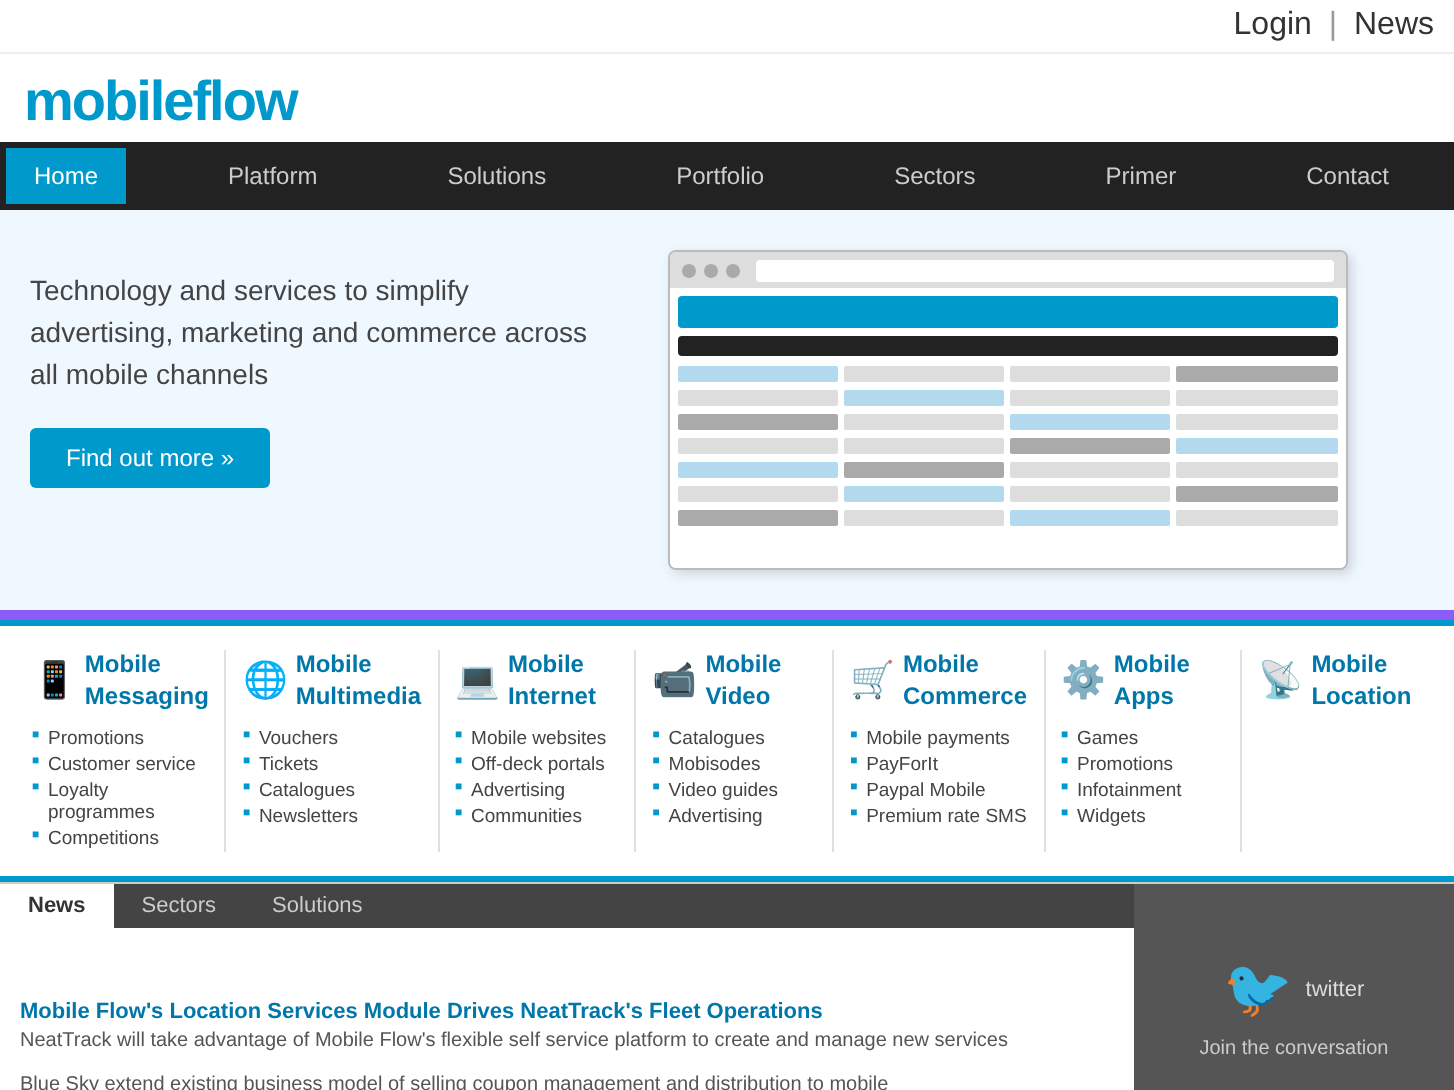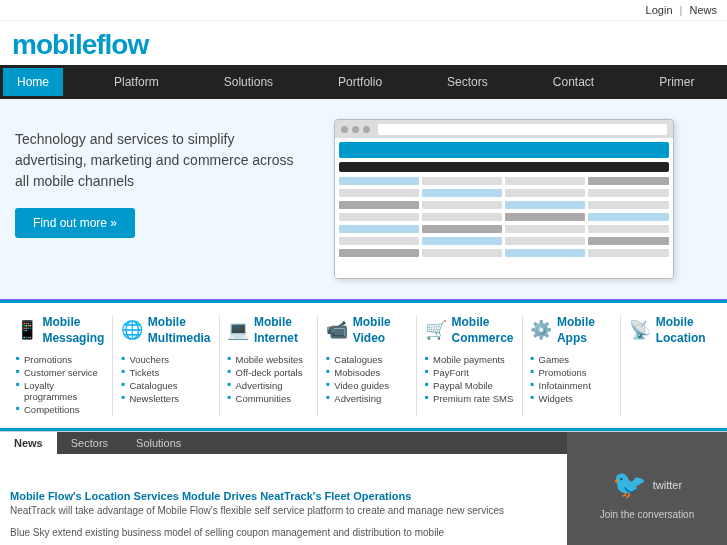--- a/index.html
+++ b/index.html
@@ -3,21 +3,21 @@
   <meta charset="utf-8">
   <style>
     * { margin: 0; padding: 0; box-sizing: border-box; }
     body { font-family: Arial, Helvetica, sans-serif; font-size: 11px; background: #fff; width: 727px; }
 
     
     .top-bar {
       background: #fff;
       text-align: right;
       padding: 4px 10px;
-      font-size: 11px;
+      font-size: 16px;
       color: #333;
       border-bottom: 1px solid #eee;
     }
     .top-bar a { color: #333; text-decoration: none; }
     .top-bar span { margin: 0 4px; color: #999; }
 
     
     .header {
       background: #fff;
       padding: 8px 12px 4px 12px;
@@ -50,21 +50,21 @@
     }
     .nav-item.active { background: #0099cc; color: #fff; }
 
     
     .hero {
       background: #f0f8ff;
       padding: 20px 15px;
       display: flex;
       align-items: flex-start;
       min-height: 190px;
-      border-bottom: 1px solid #8b5cf6;
+      border-bottom: 5px solid #8b5cf6;
     }
     .hero-text {
       flex: 0 0 280px;
       padding-top: 10px;
     }
     .hero-text h2 {
       font-size: 14px;
       font-weight: normal;
       color: #444;
       line-height: 1.5;
@@ -290,22 +290,22 @@
     <span>mobile</span><span style="color:#0099cc">flow</span>
   </div>
 </div>
 
 <nav class="nav" id="main-nav">
     <a href="#" class="nav-item active">Home</a>
     <a href="#" class="nav-item">Platform</a>
     <a href="#" class="nav-item">Solutions</a>
     <a href="#" class="nav-item">Portfolio</a>
     <a href="#" class="nav-item">Sectors</a>
+    <a href="#" class="nav-item">Primer</a>
     <a href="#" class="nav-item">Contact</a>
-    <a href="#" class="nav-item">Primer</a>
   </nav>
 
 <div class="hero">
   <div class="hero-text">
     <h2>Technology and services to simplify advertising, marketing and commerce across all mobile channels</h2>
     <a href="#" class="find-out-btn">Find out more »</a>
   </div>
   <div class="hero-image">
     <div class="browser-mockup">
       <div class="browser-bar">

